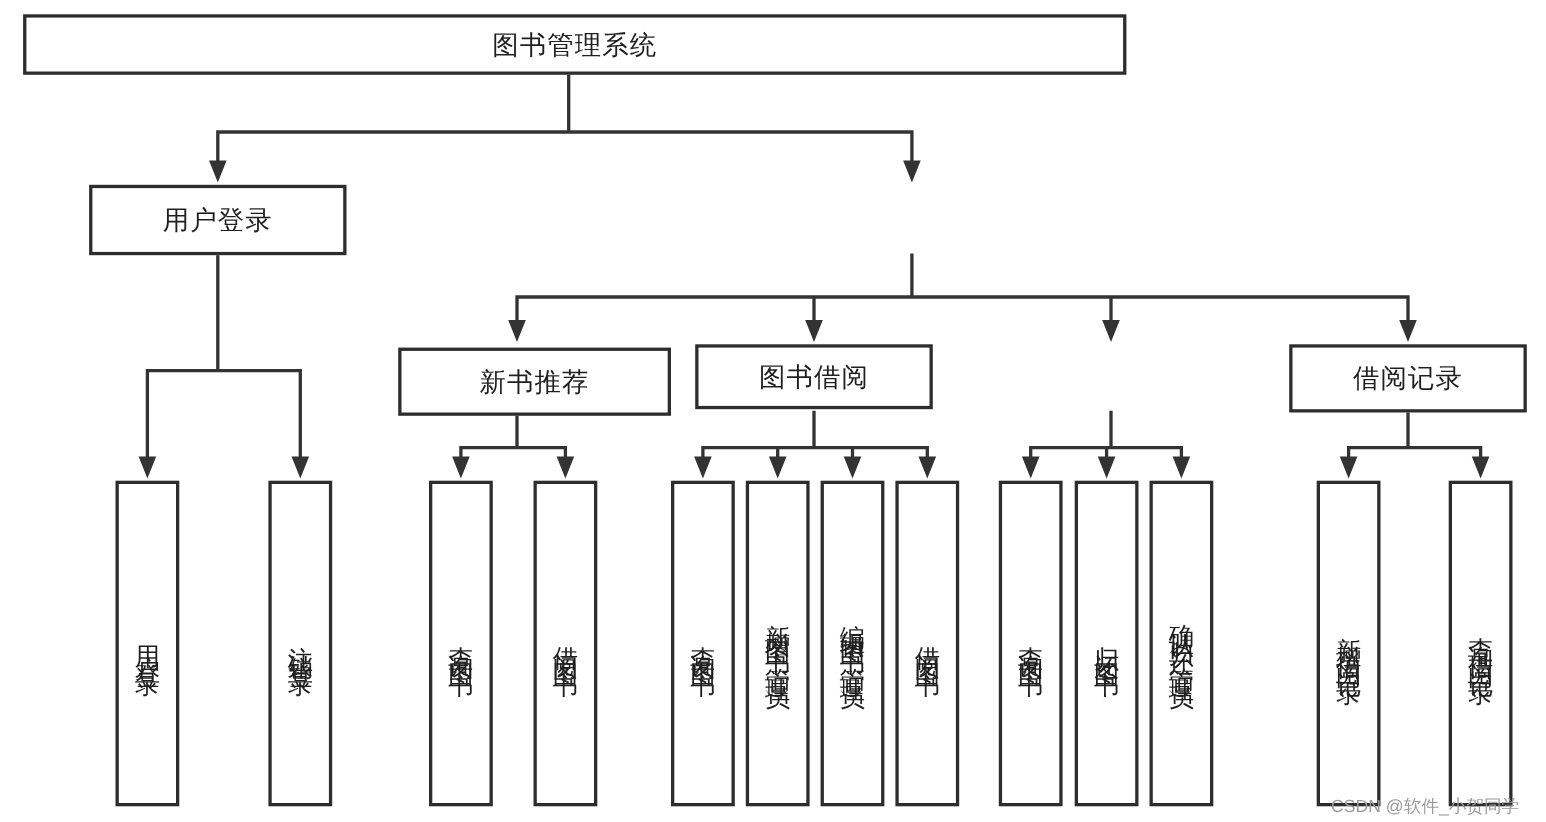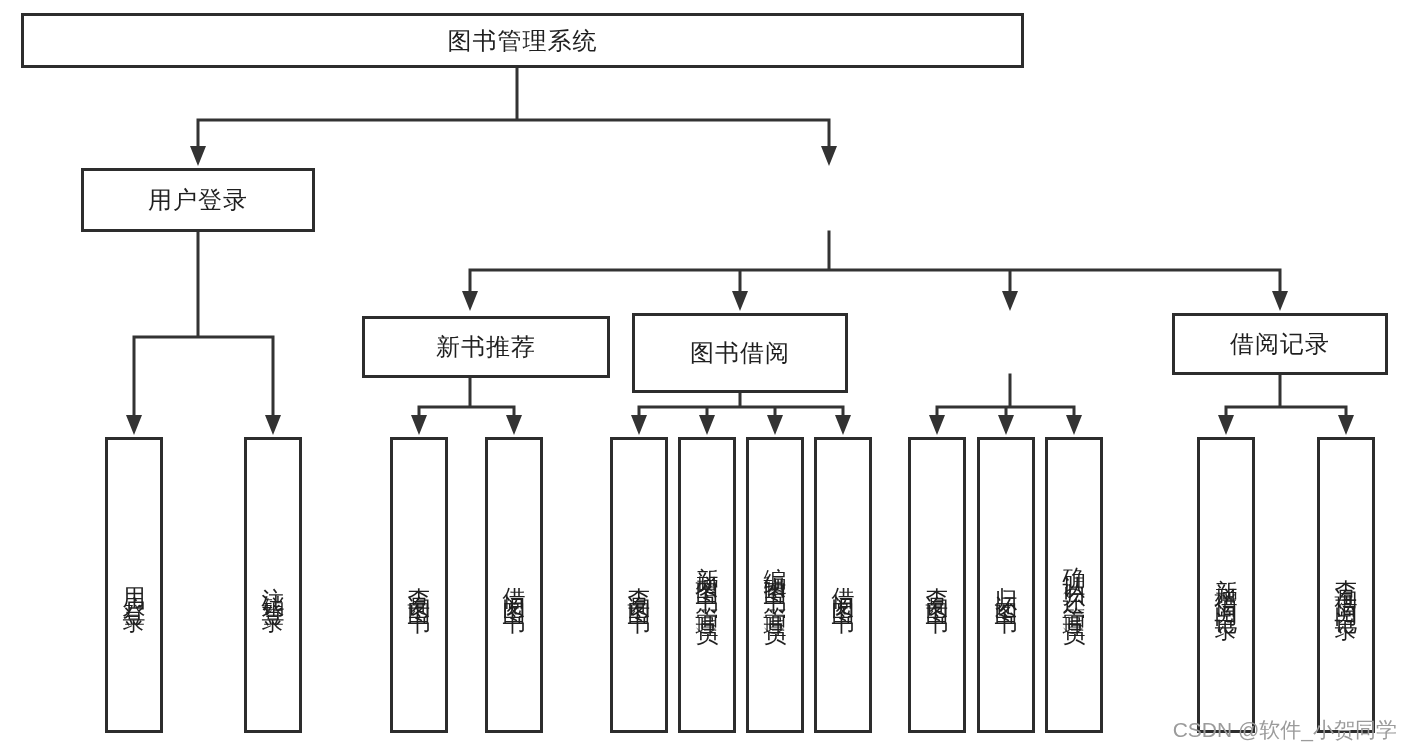--- a/index.html
+++ b/index.html
@@ -35,23 +35,23 @@
   .hbox{font-size:24px;letter-spacing:1px;white-space:nowrap;}
   .vbox{font-size:23px;}
   .vtext{
     writing-mode:vertical-rl;
     text-orientation:mixed;
     letter-spacing:8px;
     line-height:1;
   }
   .watermark{
     position:absolute;
-    right:8px;
+    right:24px;
     bottom:3px;
-    font-size:21px;
+    font-size:16px;
     color:var(--watermark);
     white-space:nowrap;
   }
 </style>
 </head>
 <body>
 
 <div class="canvas">
 
   <svg class="connectors" viewBox="0 0 1405 747" xmlns="http://www.w3.org/2000/svg">
@@ -90,21 +90,21 @@
       M1066 415 L1082 415 L1074 435 Z
       M1218 415 L1234 415 L1226 435 Z
       M1338 415 L1354 415 L1346 435 Z"></path>
   </svg>
 
   <div class="node hbox" style="left:21px;top:13px;width:1003px;height:55px">图书管理系统</div>
 
   <div class="node hbox" style="left:81px;top:168px;width:234px;height:64px">用户登录</div>
 
   <div class="node hbox" style="left:362px;top:316px;width:248px;height:62px">新书推荐</div>
-  <div class="node hbox" style="left:632px;top:313px;width:216px;height:80px">图书借阅</div>
+  <div class="node hbox" style="left:632px;top:313px;width:216px;height:59px">图书借阅</div>
   <div class="node hbox" style="left:1172px;top:313px;width:216px;height:62px">借阅记录</div>
 
   <div class="node vbox" style="left:105px;top:437px;width:58px;height:296px">
     <span class="vtext">用户登录</span>
   </div>
   <div class="node vbox" style="left:244px;top:437px;width:58px;height:296px">
     <span class="vtext">注销登录</span>
   </div>
 
   <div class="node vbox" style="left:390px;top:437px;width:58px;height:296px">

